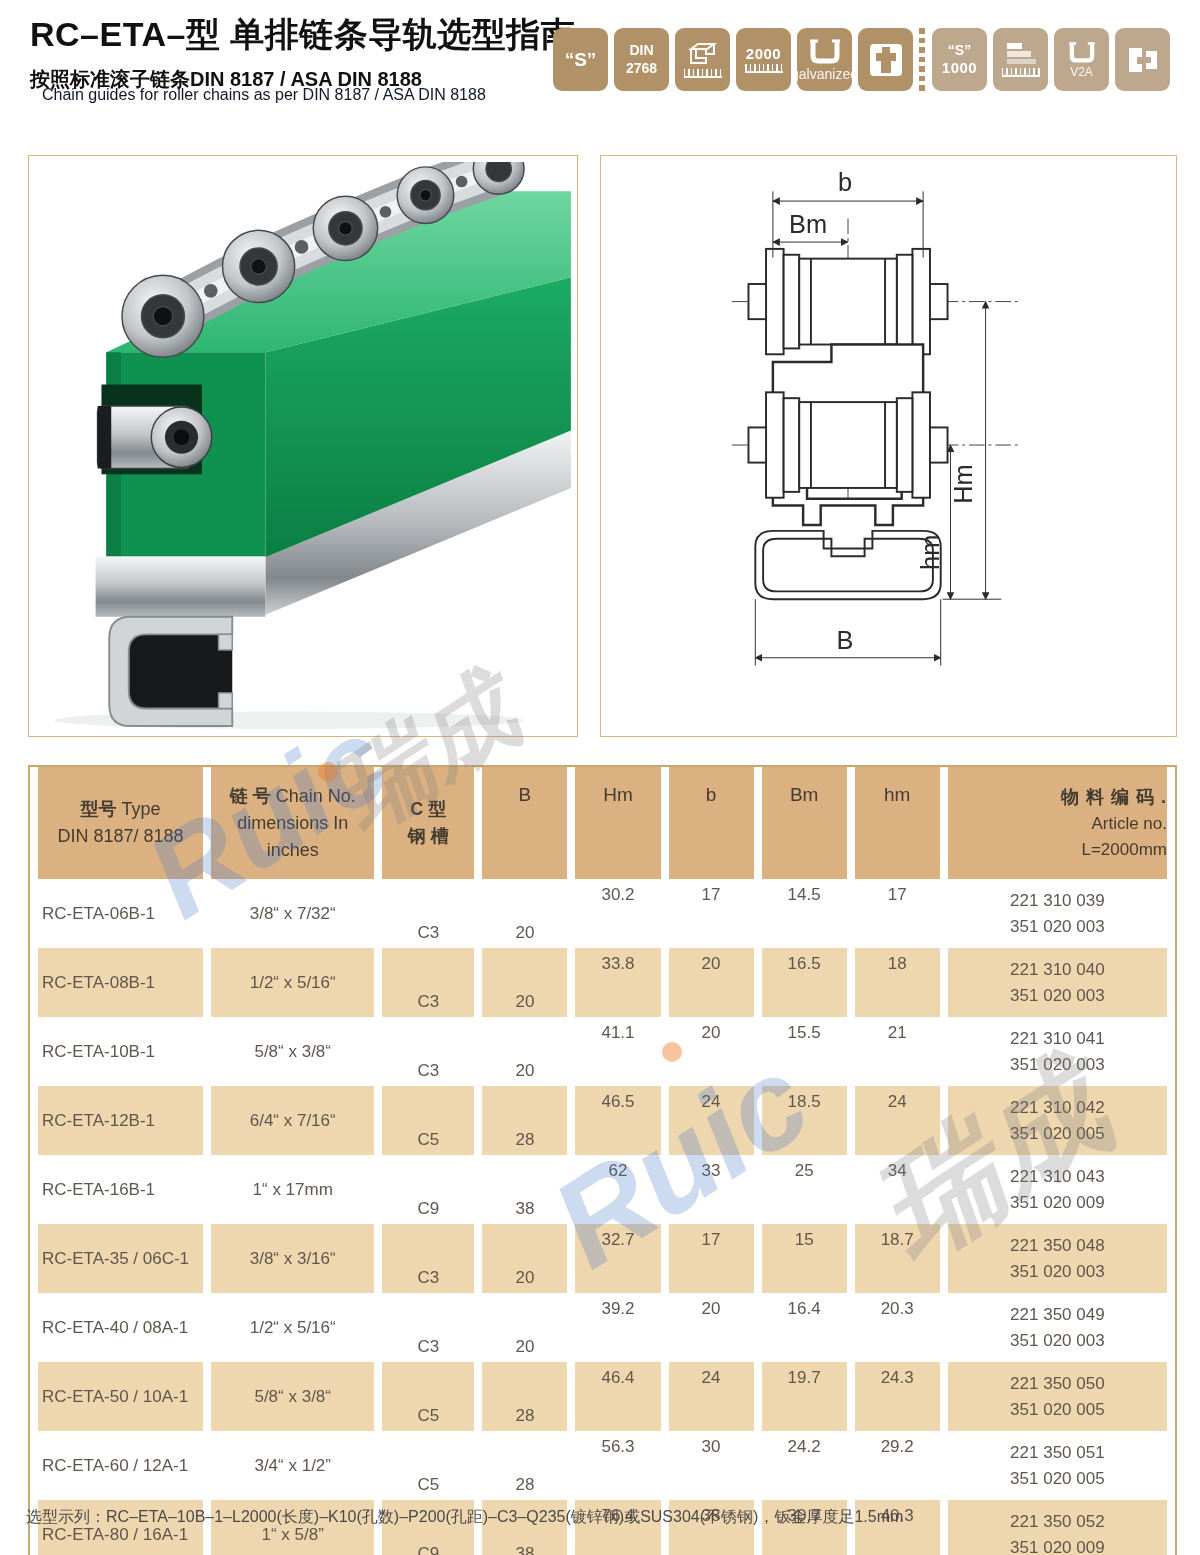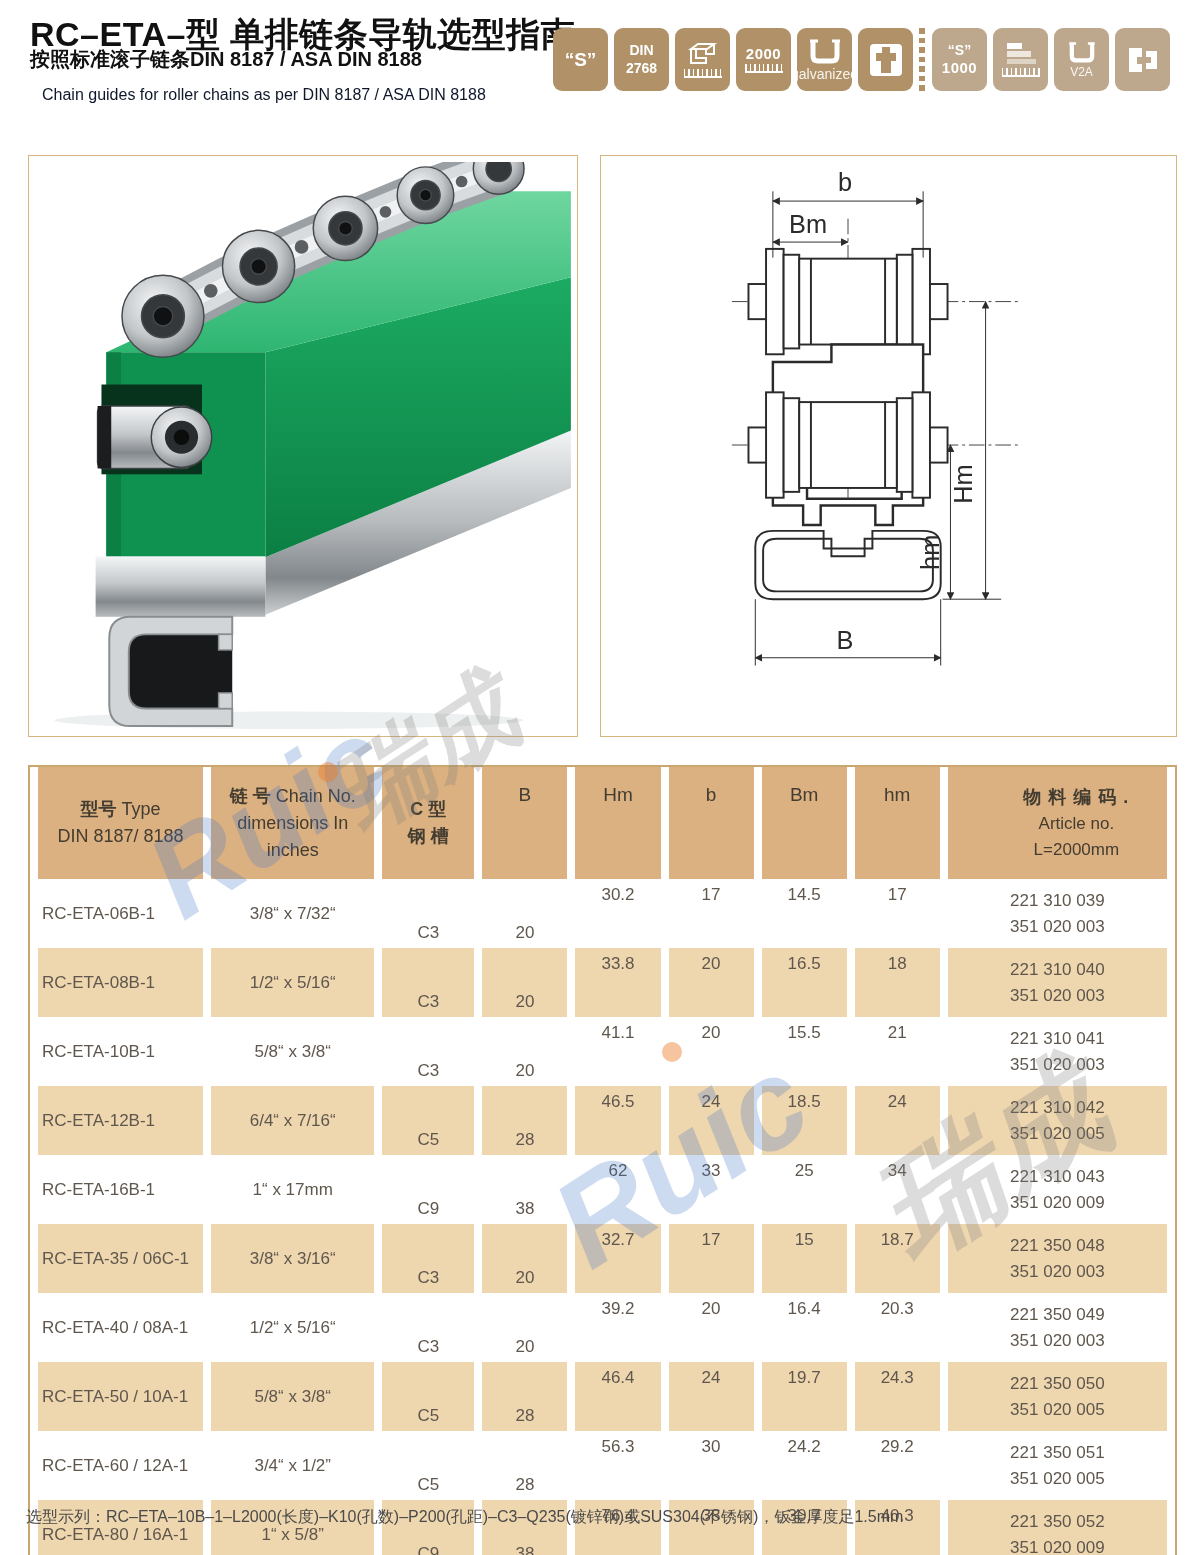--- a/index.html
+++ b/index.html
@@ -1,20 +1,20 @@
 <!DOCTYPE html>
 <html><head>
 <meta charset="utf-8">
 <style>
   html,body{margin:0;padding:0;background:#fff;}
   .page{position:relative;width:1200px;height:1555px;background:#fff;overflow:hidden;
         font-family:"Liberation Sans","DejaVu Sans",sans-serif;color:#1a1a1a;}
   
   .title{position:absolute;left:30px;top:12px;font-size:34px;font-weight:bold;letter-spacing:0.5px;color:#111;}
-  .sub-zh{position:absolute;left:30px;top:46px;font-size:20px;font-weight:bold;color:#111;}
+  .sub-zh{position:absolute;left:30px;top:66px;font-size:20px;font-weight:bold;color:#111;}
   .sub-en{position:absolute;left:30px;top:86px;font-size:16px;font-weight:400;color:#0f172a;margin-left:12px;}
   
   .badges{position:absolute;left:553px;top:28px;display:flex;gap:6px;align-items:stretch;height:63px;}
   .badge{width:55px;border-radius:9px;color:#fff;display:flex;flex-direction:column;
          align-items:center;justify-content:center;gap:3px;text-align:center;line-height:1.05;}
   .bg-dark{background:#b19268;}
   .bg-light{background:#bda88d;}
   .badge .big{font-size:19px;font-weight:bold;}
   .badge .mid{font-size:14px;font-weight:bold;}
   .badge .num{font-size:15px;font-weight:bold;letter-spacing:0.5px;}
@@ -30,21 +30,21 @@
   #photo{left:28px;width:550px;}
   #diagram{left:600px;width:577px;}
   
   .tablewrap{position:absolute;left:28px;top:765px;width:1149px;box-sizing:border-box;
              border:2px solid #c9a76f;border-bottom-width:4px;background:#fff;}
   table{width:100%;table-layout:fixed;border-collapse:separate;border-spacing:8px 0;}
   th{background:#dcb181;color:#433c31;font-weight:normal;height:95px;padding:0;}
   th .zh{font-weight:bold;}
   th.two{font-size:18px;line-height:1.5;vertical-align:middle;text-align:center;}
   th.letter{font-size:19px;vertical-align:top;padding-top:17px;text-align:center;}
-  th.arth{font-size:17px;line-height:1.5;text-align:center;padding-left:38px;vertical-align:middle;}
+  th.arth{font-size:17px;line-height:1.5;text-align:right;padding-left:38px;vertical-align:middle;}
   th.arth .zh{font-size:18px;letter-spacing:1px;}
   td{height:63px;font-size:17px;color:#5f574d;text-align:center;padding:0;background:#fff;}
   tr:nth-child(even) td{background:#eed6ae;}
   td.c-type{text-align:left;padding-left:4px;vertical-align:middle;}
   td.c-chain{vertical-align:middle;}
   td.c-cb{vertical-align:bottom;padding-bottom:5px;}
   td.c-dim{vertical-align:top;padding-top:6px;}
   td.c-art{vertical-align:middle;line-height:1.5;}
   
   .footer{position:absolute;left:26px;top:1504px;font-size:16px;line-height:1.58;color:#4a4a4a;}

